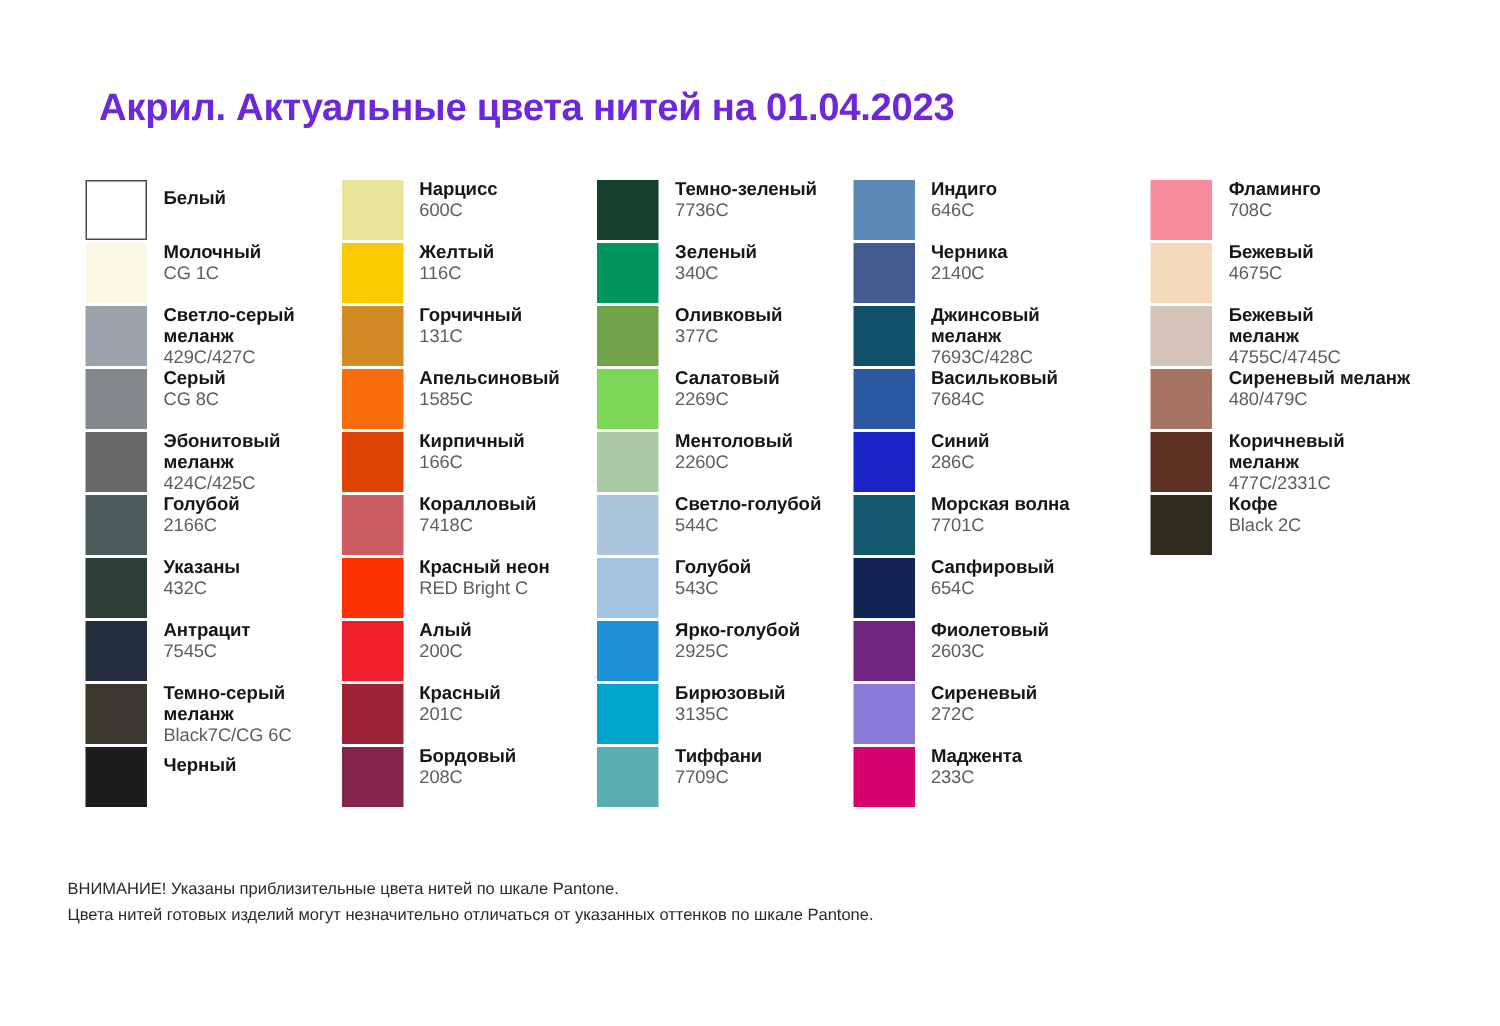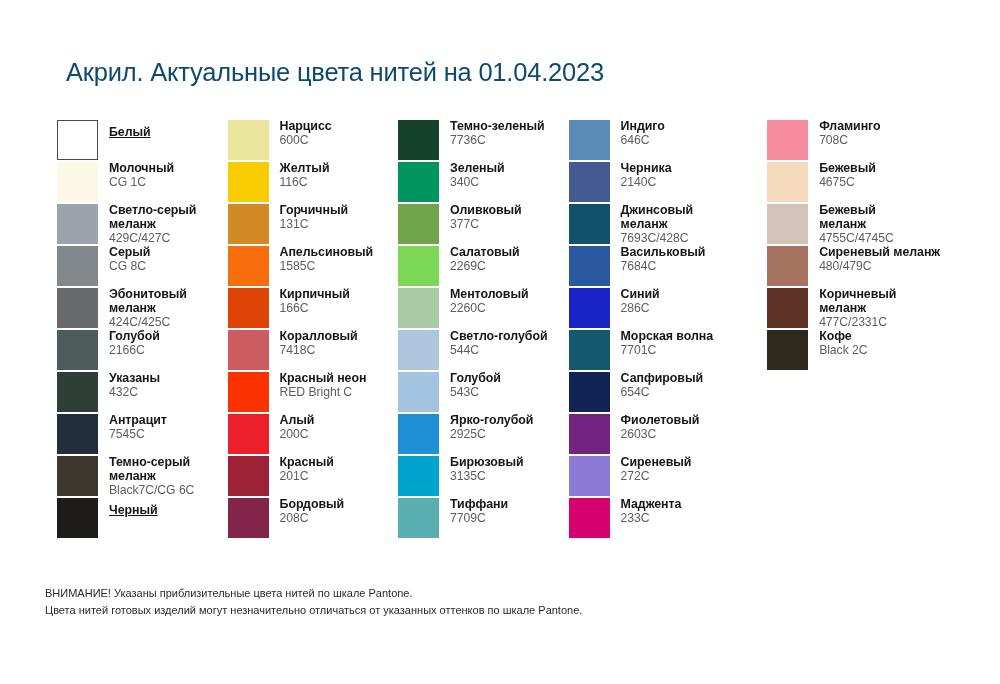--- a/index.html
+++ b/index.html
@@ -20,23 +20,23 @@
     width: 1000px;
     height: 684px;
     position: relative;
     box-sizing: border-box;
   }
   #title {
     position: absolute;
     left: 66px;
     top: 58px;
     font-size: 25.5px;
-    font-weight: normal;
+    font-weight: bold;
     letter-spacing: -0.2px;
-    color: #0c4a6e;
+    color: #6d28d9;
     white-space: nowrap;
   }
   #columns {
     position: absolute;
     left: 57px;
     top: 120px;
     width: 900px;
     display: flex;
     flex-direction: row;
     align-items: flex-start;
@@ -82,21 +82,20 @@
   }
   .ccode {
     font-size: 12.2px;
     font-weight: normal;
     color: #5d5d5d;
     white-space: nowrap;
     letter-spacing: -0.05px;
   }
   .cname.single {
     padding-top: 6px;
-    text-decoration: underline;
   }
   #footer {
     position: absolute;
     left: 45px;
     top: 585px;
     font-size: 11px;
     color: #2a2a2a;
     line-height: 1.55;
   }
   #footer div { white-space: nowrap; }

